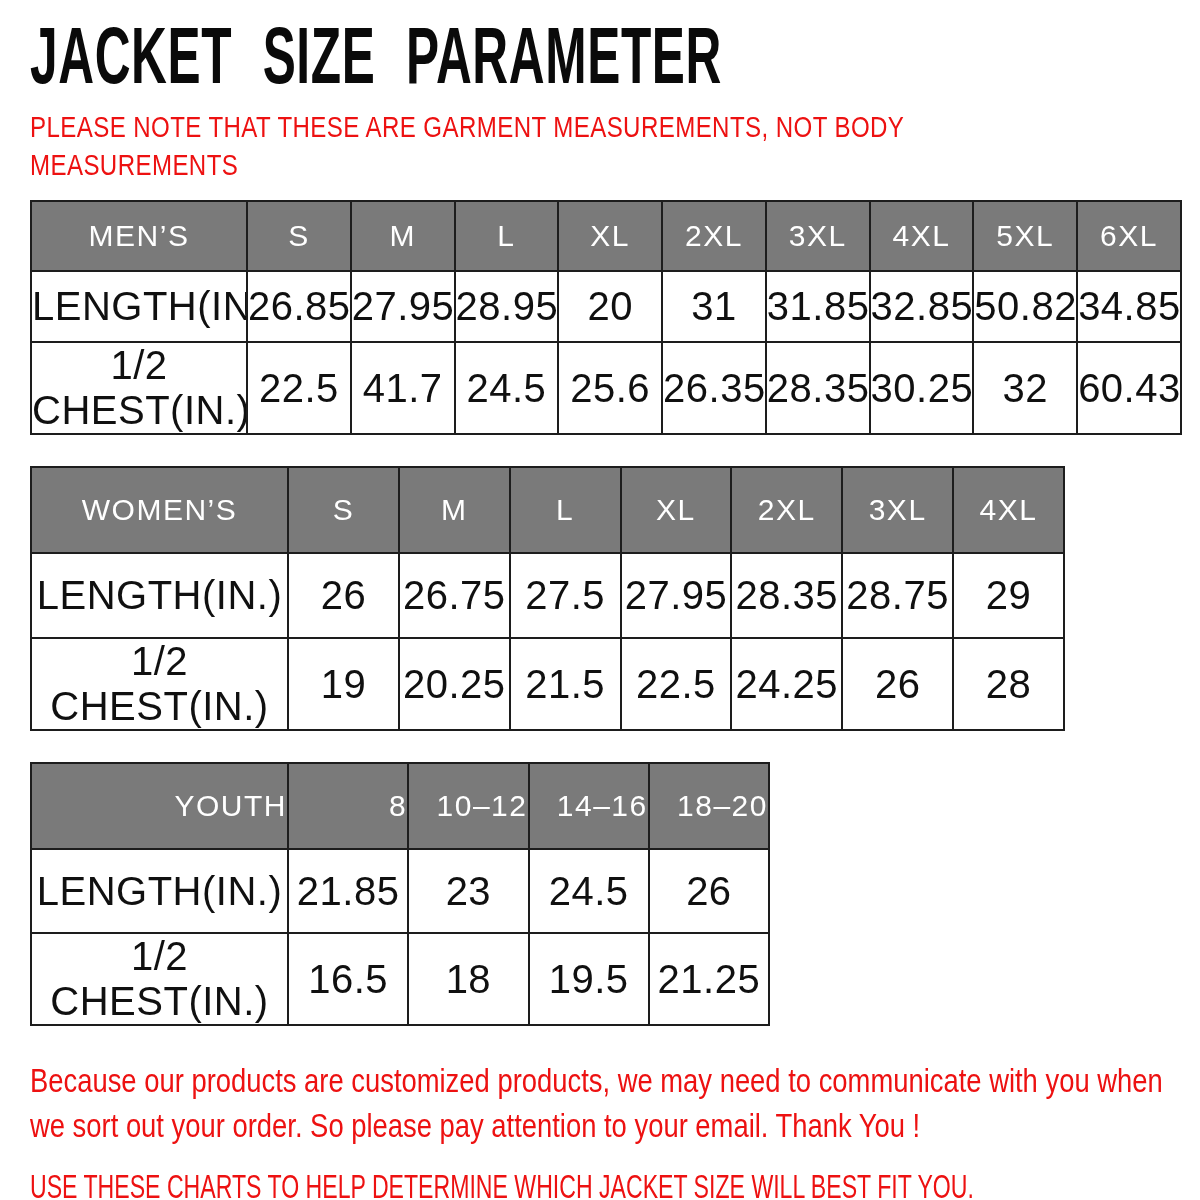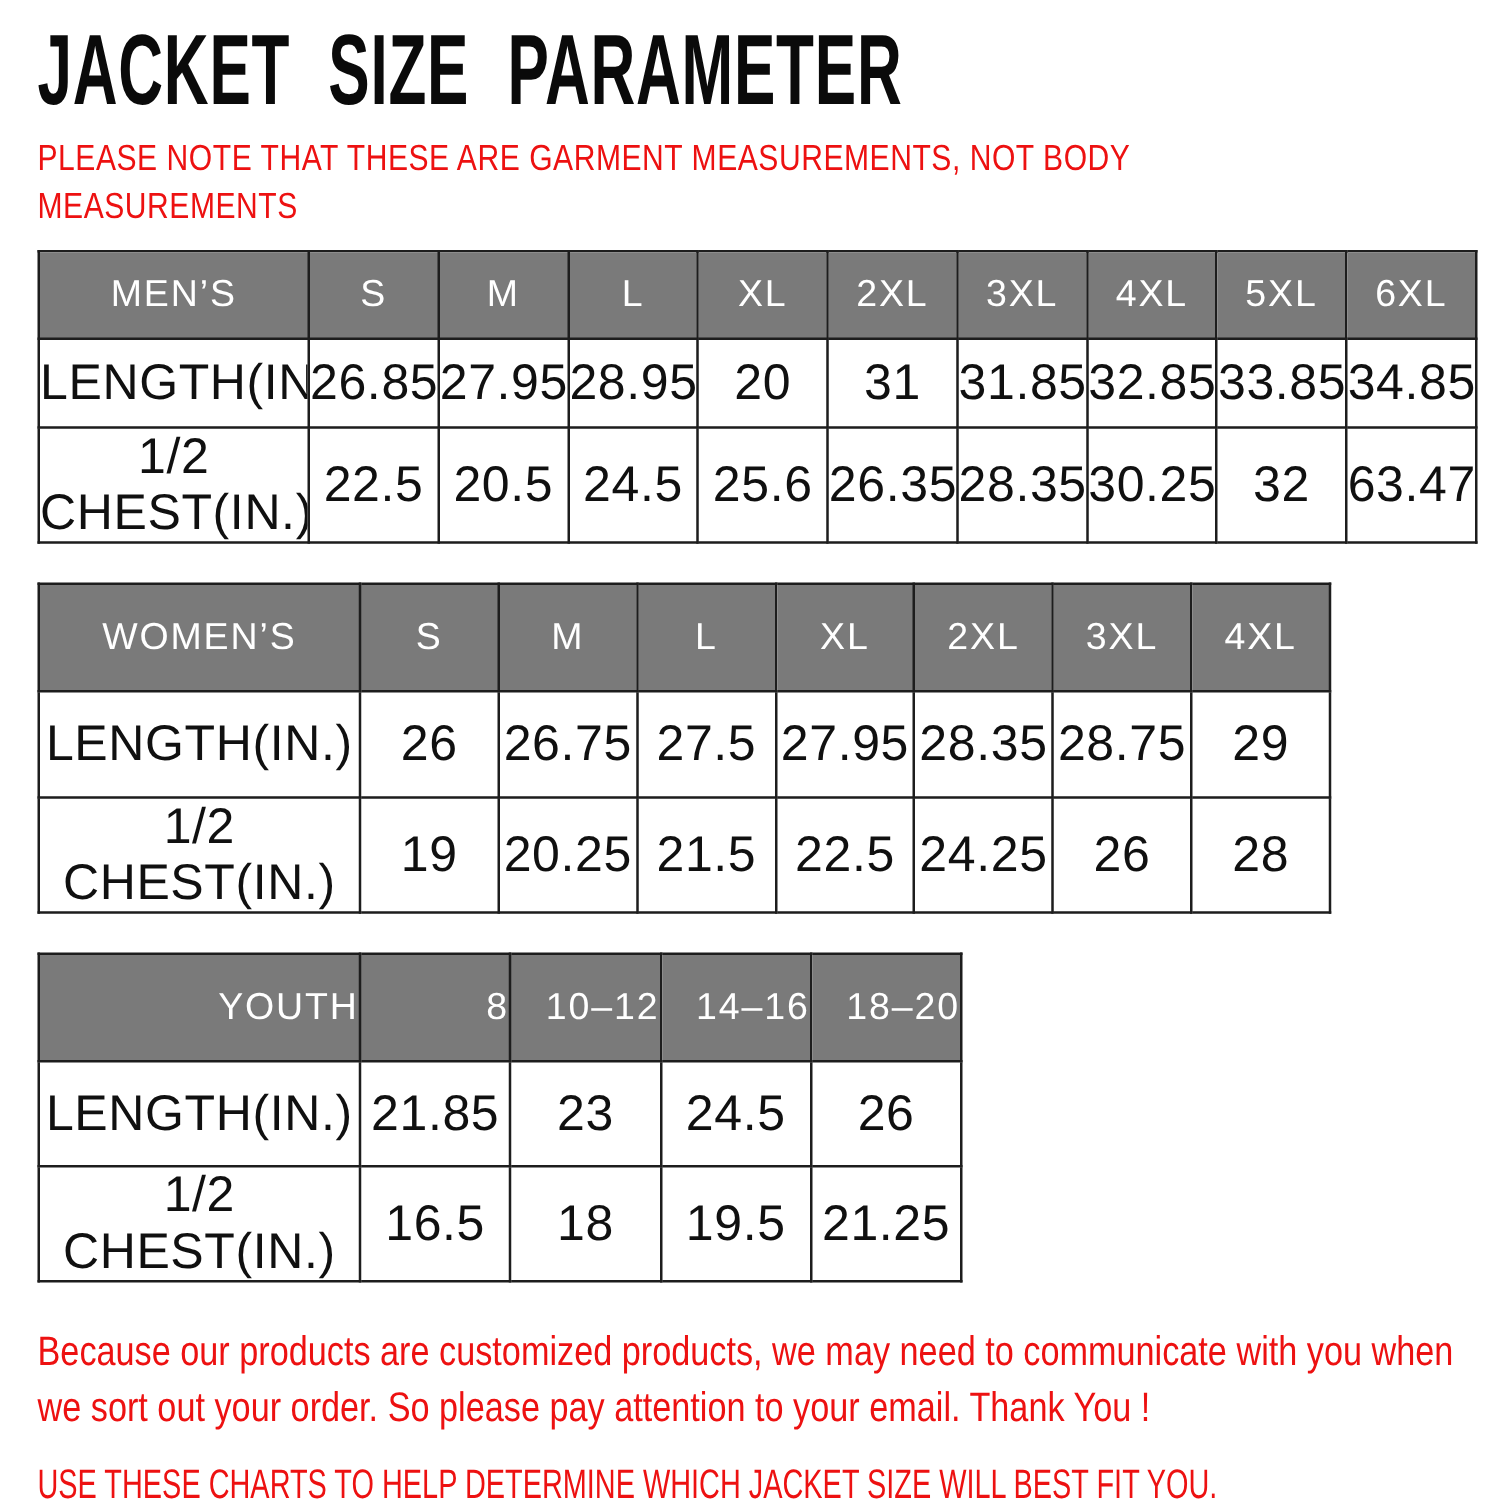--- a/index.html
+++ b/index.html
@@ -122,34 +122,34 @@
         <tbody>
           <tr>
             <td class="rowlabel">LENGTH(IN.)</td>
             <td>26.85</td>
             <td>27.95</td>
             <td>28.95</td>
             <td>20</td>
             <td>31</td>
             <td>31.85</td>
             <td>32.85</td>
-            <td>33.85</td>
+            <td>50.82</td>
             <td>34.85</td>
           </tr>
           <tr>
             <td class="rowlabel">1/2 CHEST(IN.)</td>
             <td>22.5</td>
-            <td>20.5</td>
+            <td>41.7</td>
             <td>24.5</td>
             <td>25.6</td>
             <td>26.35</td>
             <td>28.35</td>
             <td>30.25</td>
             <td>32</td>
-            <td>63.47</td>
+            <td>60.43</td>
           </tr>
         </tbody>
       </table>
       <table class="t-womens">
         <thead>
           <tr>
             <th>WOMEN’S</th>
             <th>S</th>
             <th>M</th>
             <th>L</th>

